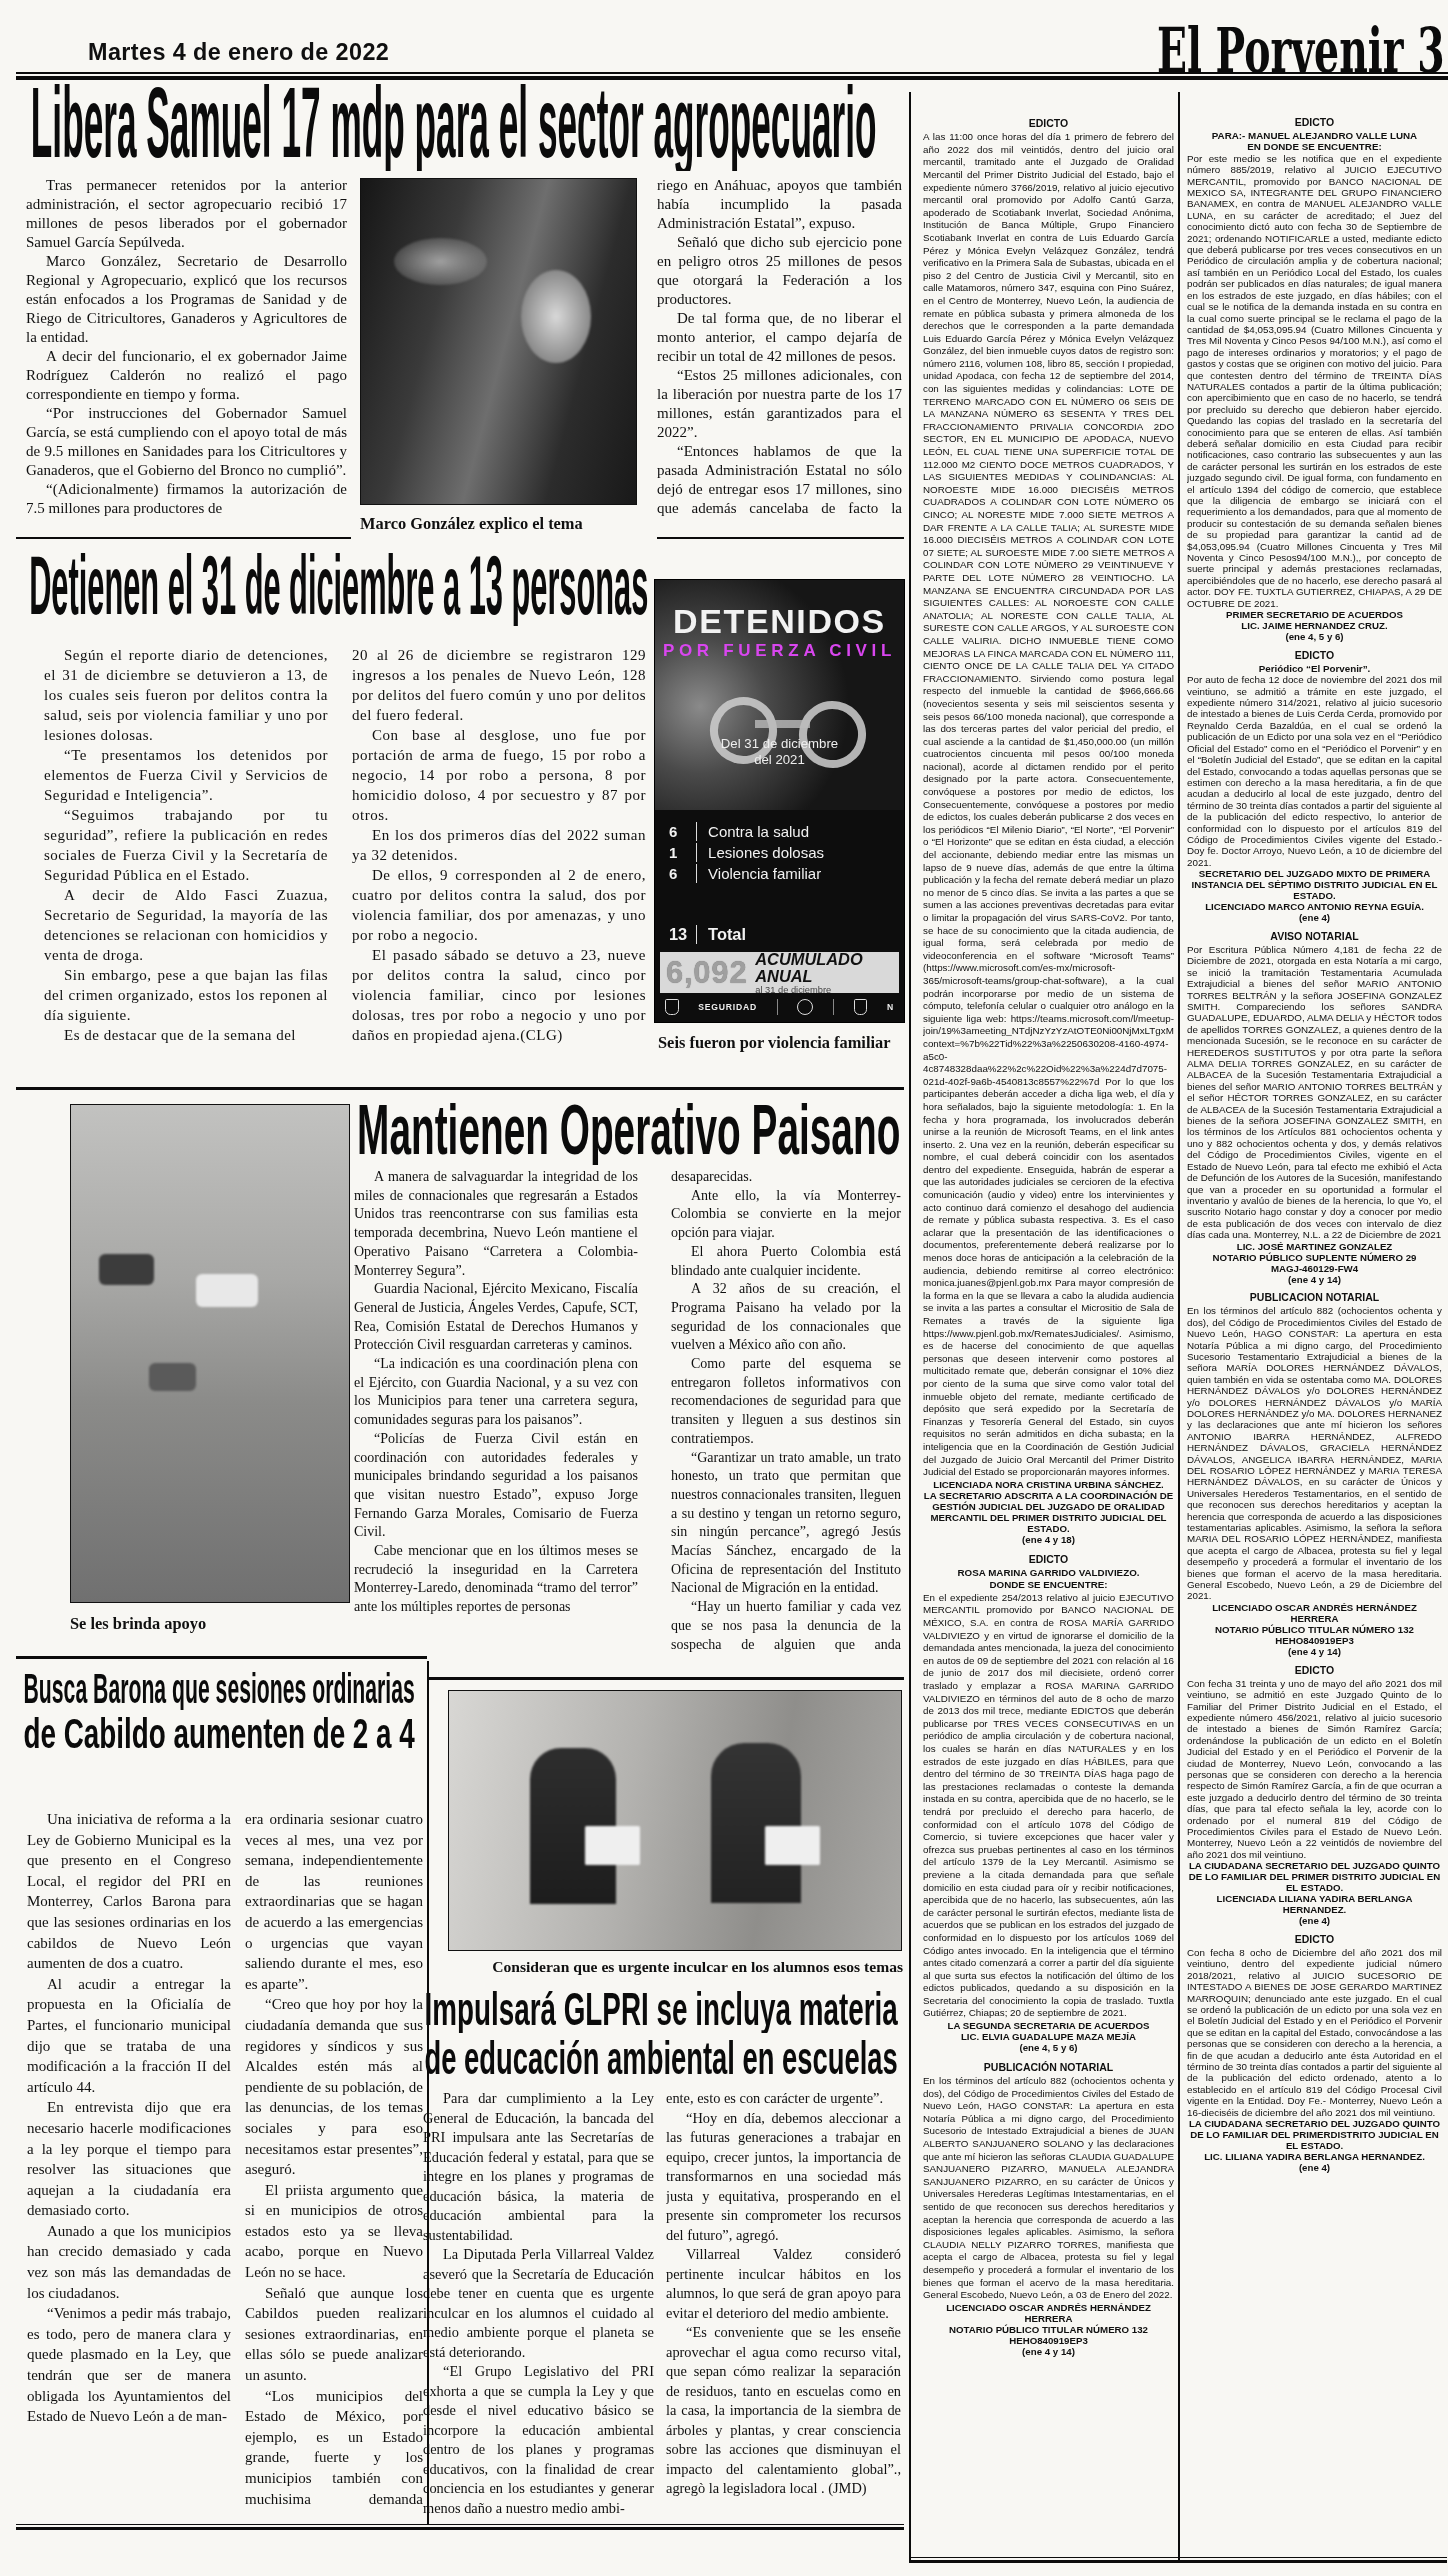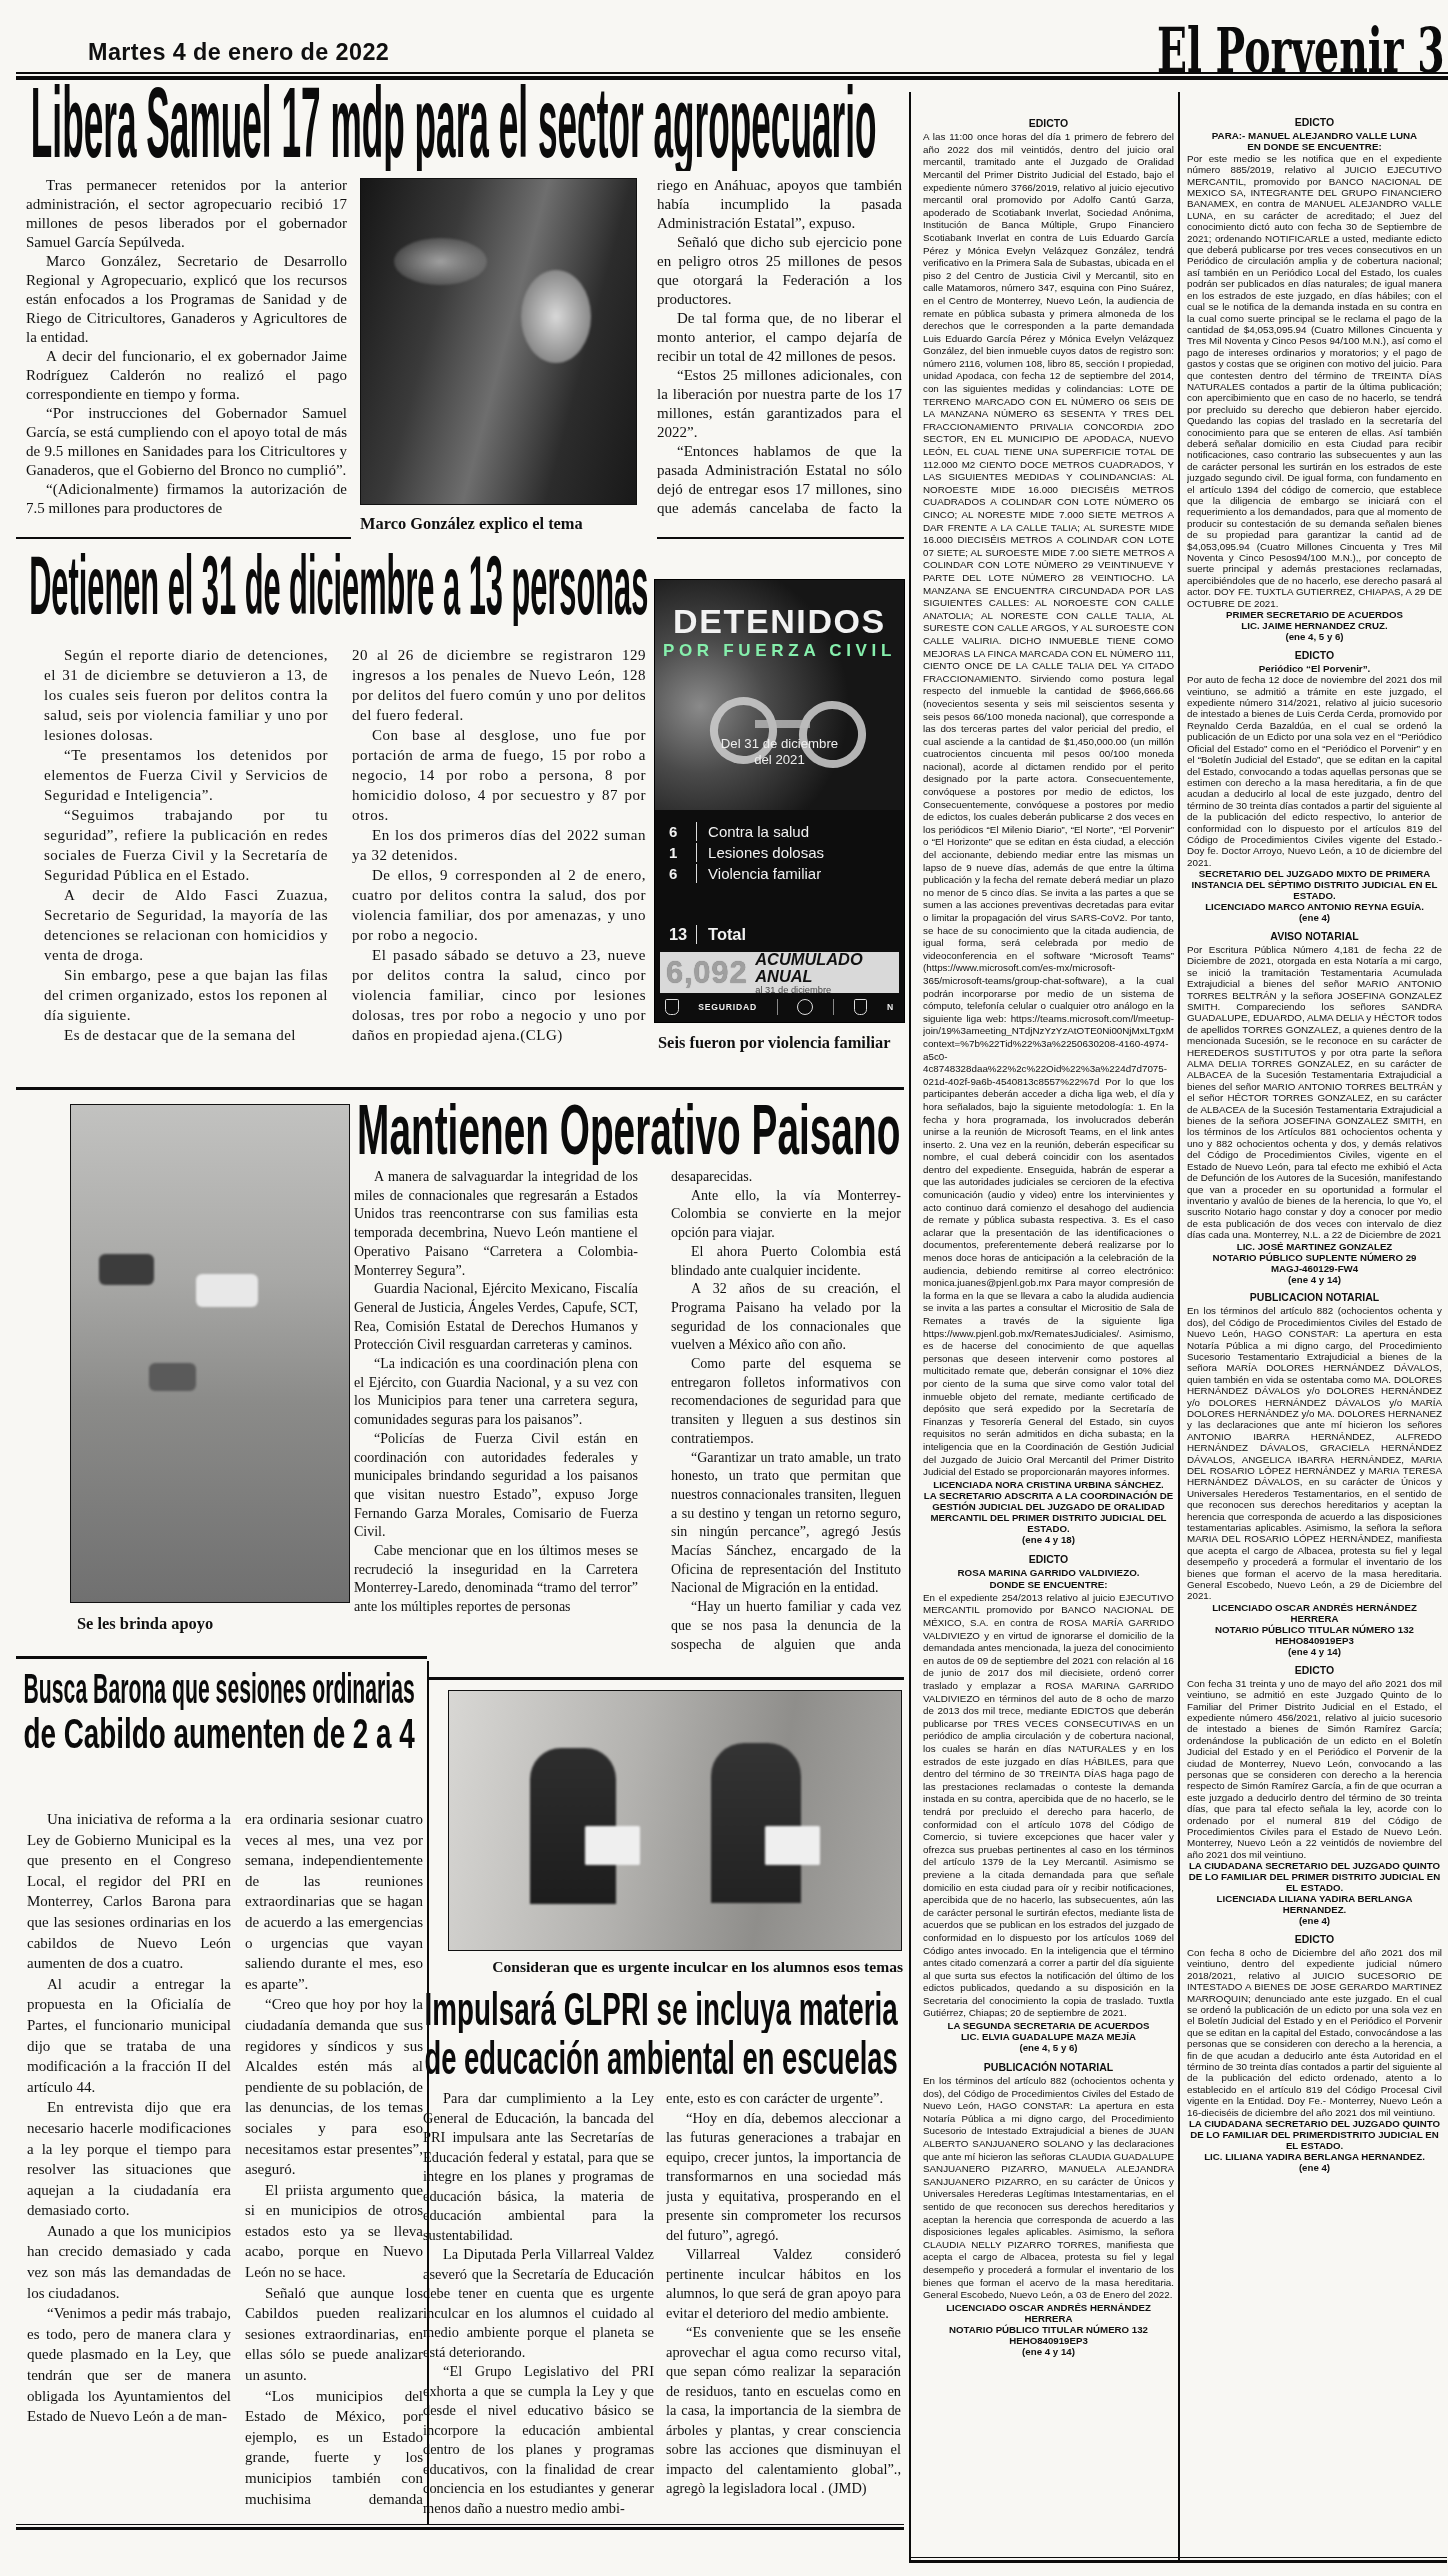--- a/index.html
+++ b/index.html
@@ -24,21 +24,21 @@
   .ph2{background:linear-gradient(180deg,#c2c2c0 0%,#a8a8a6 35%,#8b8b89 60%,#707070 100%);}
   .ph3{background:linear-gradient(100deg,#d8d7d4 0%,#b3b2af 40%,#8f8e8b 70%,#a9a8a5 100%);}
   .blob{position:absolute;border-radius:50%;filter:blur(0.8px);}
   
   #info{position:absolute;background:#0d0d0d;color:#f2f2f2;font-family:"Liberation Sans",sans-serif;box-sizing:border-box;border:1.6px solid #000;}
   #info .cuffzone{position:absolute;left:0;top:0;right:0;height:230px;overflow:hidden;
      background:radial-gradient(circle at 18% 55%,#8a8a8a 0%,#4a4a4a 28%,#161616 62%),radial-gradient(circle at 84% 60%,#777 0%,#3c3c3c 30%,rgba(0,0,0,0) 60%);}
   #info .ring{position:absolute;width:51px;height:51px;border:8.6px solid #cfcfcf;border-radius:50%;opacity:.85;}
   #info .chain{position:absolute;height:7.8px;background:#bbb;opacity:.8;}
   #info .ititle{position:absolute;top:22px;left:0;right:0;text-align:center;font-weight:900;font-size:34px;letter-spacing:1.6px;}
-  #info .isub{position:absolute;top:61px;left:0;right:0;text-align:center;font-weight:bold;font-size:17px;letter-spacing:4.7px;color:#86efac;}
+  #info .isub{position:absolute;top:61px;left:0;right:0;text-align:center;font-weight:bold;font-size:17px;letter-spacing:4.7px;color:#d946ef;}
   #info .idate{position:absolute;top:156px;left:0;right:0;text-align:center;font-size:13.2px;line-height:16.4px;color:#eee;}
   #info .stats{position:absolute;left:14px;right:11px;top:241px;}
   #info .srow{display:flex;align-items:center;font-size:15px;line-height:21px;}
   #info .snum{width:26.5px;font-weight:bold;text-align:left;}
   #info .sbar{width:1.6px;height:18.7px;background:#ddd;margin-right:11px;}
   #info .total{position:absolute;left:14px;right:11px;top:345px;display:flex;align-items:center;font-size:16.4px;font-weight:900;}
   #info .annual{position:absolute;left:4.7px;right:4.7px;top:372px;height:41px;background:#d9d9d9;color:#111;display:flex;align-items:center;}
   #info .annum{font-weight:900;font-size:31px;color:#9f9f9f;text-shadow:0 0 0.8px #666;margin:0 7.8px 0 6.2px;letter-spacing:0.8px;}
   #info .antxt .l1{font-style:italic;font-weight:900;font-size:16.4px;line-height:17px;}
   #info .antxt .l2{font-size:9.3px;color:#444;line-height:10px;}
@@ -172,21 +172,21 @@
   </div>
   <div class="caption" style="left:658px;top:1033px;width:243px;">Seis fueron por violencia familiar</div>
 
   <div class="rule" style="left:15.6px;top:1087px;width:888px;height:3.1px;"></div>
 
   <div class="photo ph2" style="left:70px;top:1104px;width:280px;height:499px;">
     <div class="blob" style="left:10%;top:30%;width:55px;height:31px;background:#3c3c3c;border-radius:6.2px;"></div>
     <div class="blob" style="left:45%;top:34%;width:62px;height:33px;background:#e8e8e8;border-radius:6.2px;"></div>
     <div class="blob" style="left:28%;top:52%;width:47px;height:28px;background:#5a5a5a;border-radius:6.2px;"></div>
   </div>
-  <div class="caption" style="left:77px;top:1614px;width:280px;">Se les brinda apoyo</div>
+  <div class="caption" style="left:70px;top:1614px;width:280px;">Se les brinda apoyo</div>
   <svg class="abs" style="left:354px;top:1098px;" width="551" height="67" viewBox="0 0 708 86">
     <text x="4" y="72" font-size="90" textLength="698" lengthAdjust="spacingAndGlyphs">Mantienen Operativo Paisano</text>
   </svg>
   <div class="col a-pai" style="left:354px;top:1168px;width:284px;height:486px;">
       <p class="para">A manera de salvaguardar la integridad de los miles de connacionales que regresarán a Estados Unidos tras reencontrarse con sus familias esta temporada decembrina, Nuevo León mantiene el Operativo Paisano “Carretera a Colombia-Monterrey Segura”.</p>
       <p class="para">Guardia Nacional, Ejército Mexicano, Fiscalía General de Justicia, Ángeles Verdes, Capufe, SCT, Rea, Comisión Estatal de Derechos Humanos y Protección Civil resguardan carreteras y caminos.</p>
       <p class="para">“La indicación es una coordinación plena con el Ejército, con Guardia Nacional, y a su vez con los Municipios para tener una carretera segura, comunidades seguras para los paisanos”.</p>
       <p class="para">“Policías de Fuerza Civil están en coordinación con autoridades federales y municipales brindando seguridad a los paisanos que visitan nuestro Estado”, expuso Jorge Fernando Garza Morales, Comisario de Fuerza Civil.</p>
       <p class="para">Cabe mencionar que en los últimos meses se recrudeció la inseguridad en la Carretera Monterrey-Laredo, denominada “tramo del terror” ante los múltiples reportes de personas</p>
     </div>

